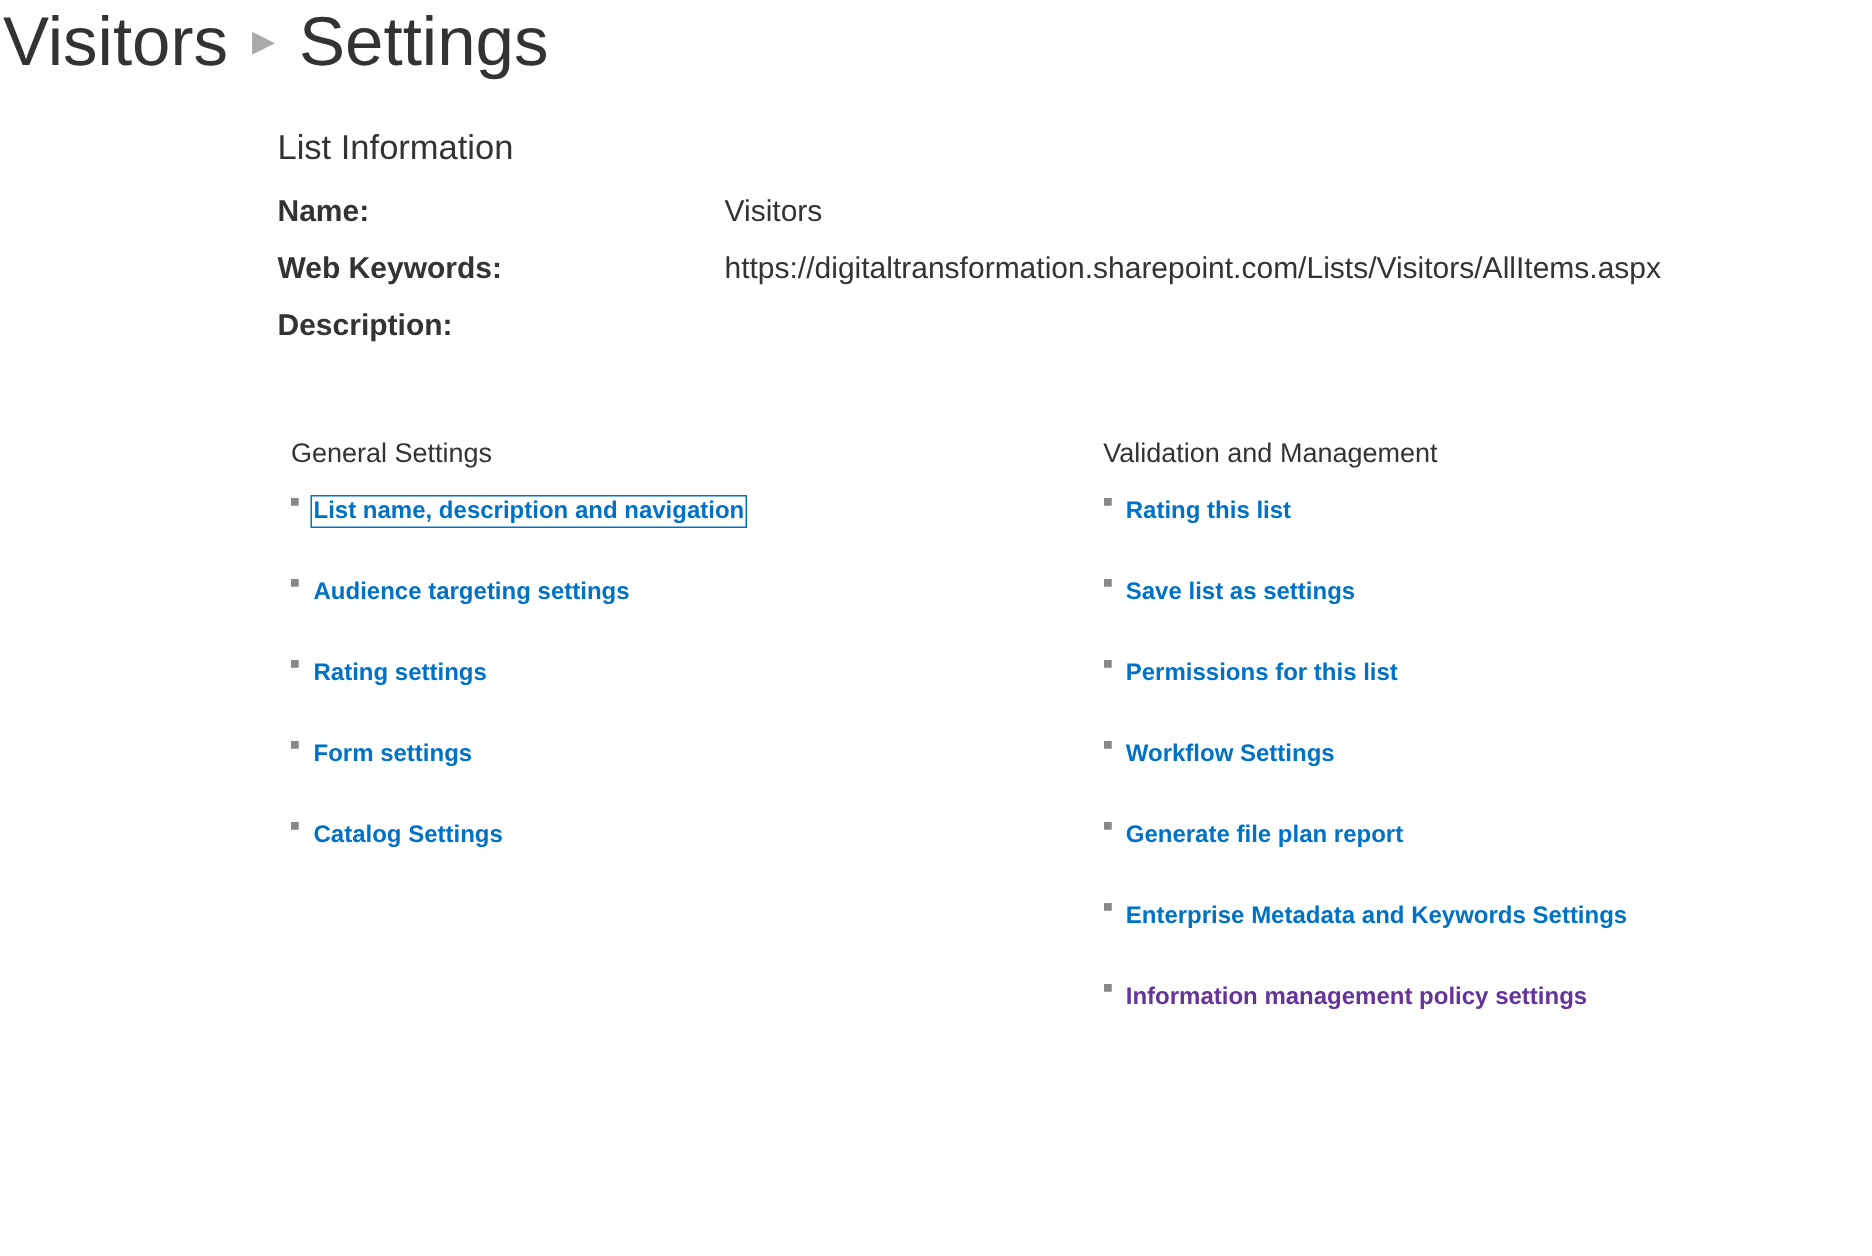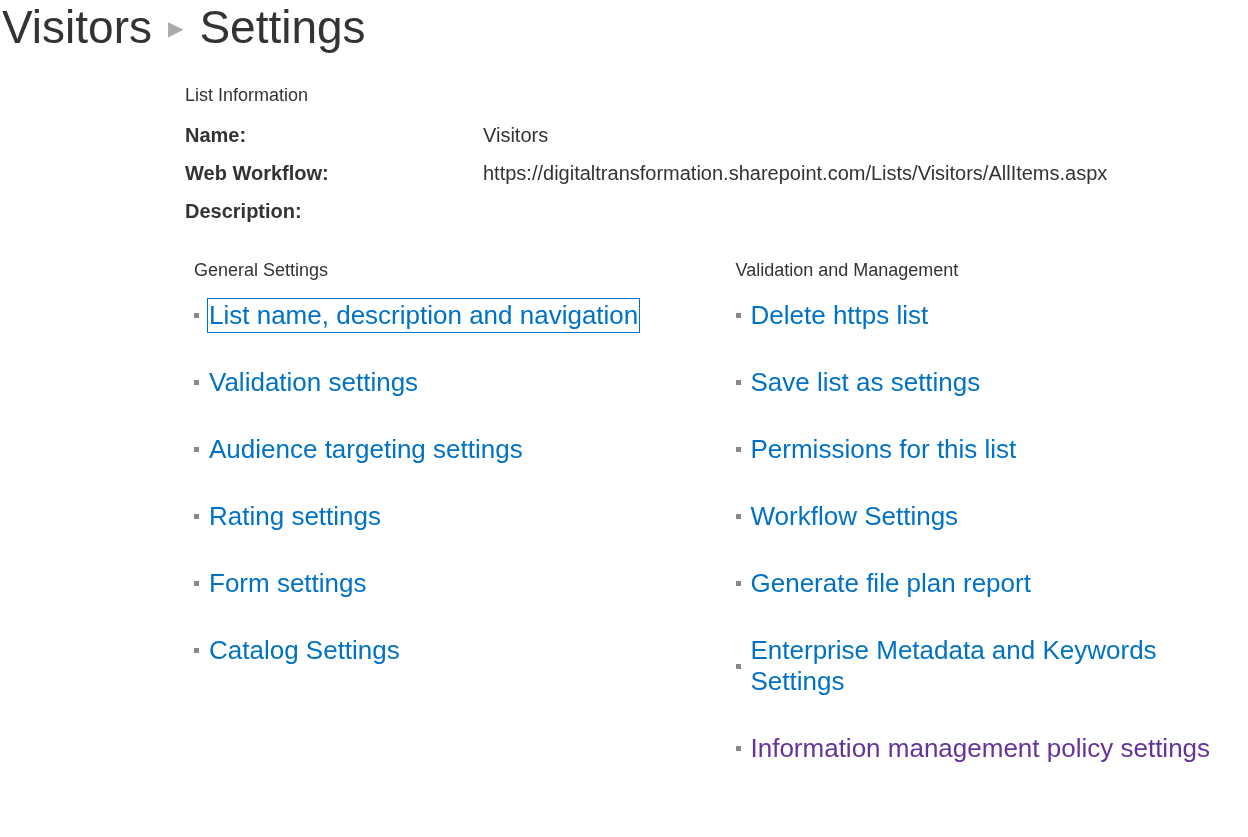--- a/index.html
+++ b/index.html
@@ -32,27 +32,27 @@
       font-size: 20px;
       color: #aaa;
       margin: 0 16px;
       line-height: 1;
     }
     .content {
       padding-left: 185px;
       padding-right: 20px;
     }
     .list-info-heading {
-      font-size: 18px;
+      font-size: 23px;
       font-weight: 300;
       color: #333;
       margin-bottom: 12px;
     }
     .info-table {
-      margin-bottom: 32px;
+      margin-bottom: 58px;
     }
     .info-row {
       display: flex;
       margin-bottom: 4px;
       font-size: 20px;
       line-height: 1.7;
     }
     .info-label {
       font-weight: 700;
       width: 298px;
@@ -77,24 +77,24 @@
       margin-bottom: 19px;
       padding-left: 9px;
     }
     ul.link-list {
       list-style: none;
       padding: 0;
       margin: 0;
     }
     ul.link-list li {
       display: flex;
-      align-items: center;
       margin-bottom: 36px;
-      font-size: 26px;
+      font-size: 16px;
       padding-left: 9px;
+      font-weight: bold;
     }
     .bullet {
       display: inline-block;
       width: 5px;
       height: 5px;
       border: 1px solid #888;
       background: #888;
       margin-right: 10px;
       flex-shrink: 0;
     }
@@ -124,44 +124,40 @@
 <div class="content">
 
   <div class="list-info-heading">List Information</div>
 
   <div class="info-table">
     <div class="info-row">
       <div class="info-label">Name:</div>
       <div class="info-value">Visitors</div>
     </div>
     <div class="info-row">
-      <div class="info-label">Web Workflow:</div>
+      <div class="info-label">Web Keywords:</div>
       <div class="info-value">https://digitaltransformation.sharepoint.com/Lists/Visitors/AllItems.aspx</div>
     </div>
     <div class="info-row">
       <div class="info-label">Description:</div>
       <div class="info-value"></div>
     </div>
   </div>
 
   <div class="columns">
 
     <div class="column">
       <div class="column-heading">General Settings</div>
       <ul class="link-list">
         <li>
           <span class="bullet"></span>
           <a href="#" class="focused">List name, description and navigation</a>
         </li>
         <li>
           <span class="bullet"></span>
-          <a href="#">Validation settings</a>
-        </li>
-        <li>
-          <span class="bullet"></span>
           <a href="#">Audience targeting settings</a>
         </li>
         <li>
           <span class="bullet"></span>
           <a href="#">Rating settings</a>
         </li>
         <li>
           <span class="bullet"></span>
           <a href="#">Form settings</a>
         </li>
@@ -170,21 +166,21 @@
           <a href="#">Catalog Settings</a>
         </li>
       </ul>
     </div>
 
     <div class="column">
       <div class="column-heading">Validation and Management</div>
       <ul class="link-list">
         <li>
           <span class="bullet"></span>
-          <a href="#">Delete https list</a>
+          <a href="#">Rating this list</a>
         </li>
         <li>
           <span class="bullet"></span>
           <a href="#">Save list as settings</a>
         </li>
         <li>
           <span class="bullet"></span>
           <a href="#">Permissions for this list</a>
         </li>
         <li>

